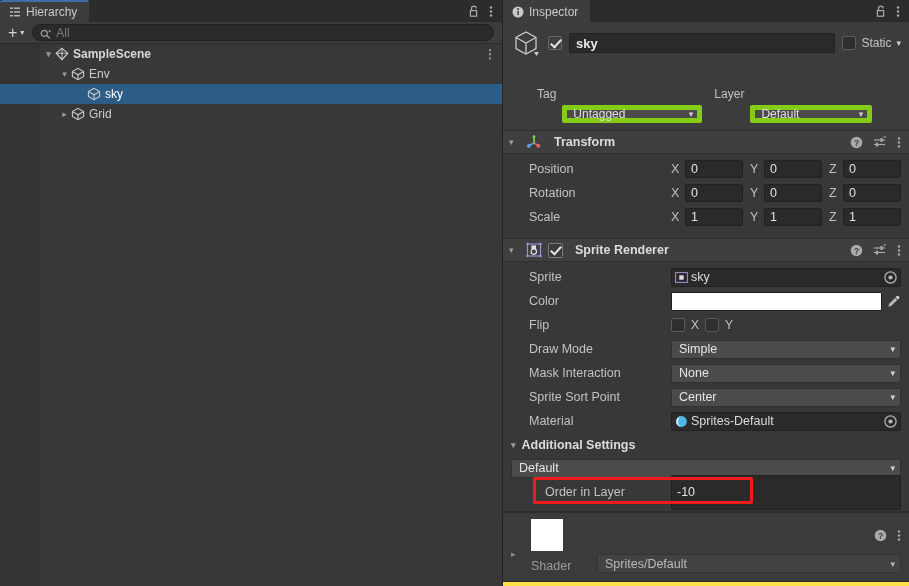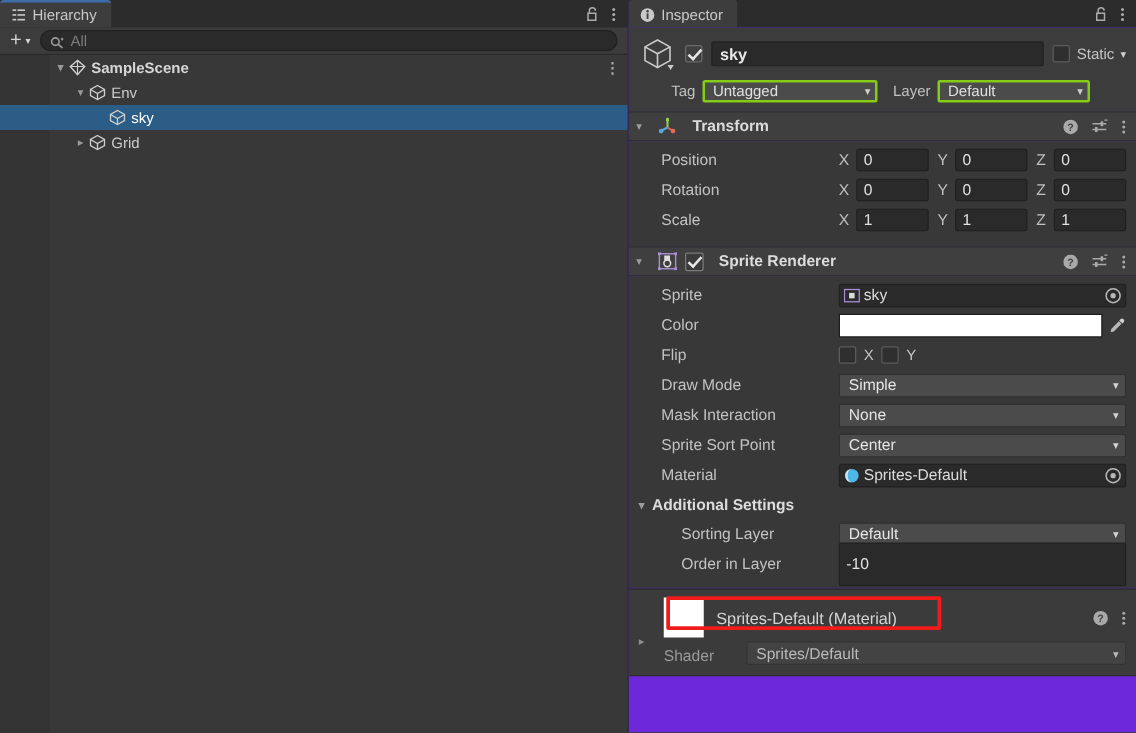--- a/index.html
+++ b/index.html
@@ -63,21 +63,21 @@
   .h-row.selected { background: #2c5d87; color: #ffffff; }
   .h-row.scene-row { font-weight: bold; color: #d7d7d7; }
   .h-row .twisty {
     width: 13px; text-align: center; flex: 0 0 13px;
     color: #9a9a9a; font-size: 9px; line-height: 1;
   }
   .h-row .lbl { margin-left: 4px; white-space: nowrap; }
   .h-row .kebab { margin-left: auto; color: #a8a8a8; }
 
   
-  #inspector { width: 406px; background: #6d28d9; }
+  #inspector { width: 406px; background: #fde047; }
   .insp-scroll { height: 564px; overflow: hidden; }
 
   .go-header { background: #3c3c3c; padding: 6px 8px 7px 8px; }
   .go-row1 { display: flex; align-items: center; gap: 7px; }
   .go-icon { width: 30px; height: 30px; position: relative; flex: 0 0 30px; }
   .chk {
     width: 14px; height: 14px; background: #3f3f3f;
     border: 1px solid #6a6a6a; border-radius: 2px; position: relative;
     flex: 0 0 14px;
   }
@@ -90,23 +90,23 @@
   .name-field {
     flex: 1; height: 20px; background: #2a2a2a; border: 1px solid #212121;
     border-radius: 2px; color: #e8e8e8; font-size: 13px; font-weight: bold;
     padding: 0 6px; display: flex; align-items: center;
   }
   .static-wrap { display: flex; align-items: center; gap: 5px; }
   .static-lbl { color: #c4c4c4; font-size: 12px; }
   .go-row2 { display: flex; align-items: center; gap: 6px; margin-top: 6px; padding-left: 26px;}
   .small-lbl { color: #c2c2c2; font-size: 12px; }
   .dd {
-    background: #4b4b4b; border: 2px solid #84cc16; border-radius: 2px;
+    background: #4b4b4b; border: 5px solid #84cc16; border-radius: 2px;
     height: 18px; display: flex; align-items: center; padding: 0 4px 0 6px;
-    color: #e0e0e0; font-size: 12px; position: relative;
+    color: #e0e0e0; font-size: 12px; position: relative; margin-top: 41px;
   }
   .dd .caret { margin-left: auto; padding-left: 8px; color: #cfcfcf; font-size: 9px;}
   .comp-header {
     height: 24px; background: #3f3f3f; display: flex; align-items: center;
     padding: 0 8px 0 6px; gap: 6px; border-top: 1px solid #303030;
     border-bottom: 1px solid #303030;
   }
   .comp-header .foldout { color: #9d9d9d; font-size: 9px; width: 11px; }
   .comp-title { font-weight: bold; color: #dcdcdc; font-size: 12.5px; margin-left: 6px; }
   .comp-actions { margin-left: auto; display: flex; align-items: center; gap: 10px; }
@@ -540,39 +540,37 @@
             </span>
           </span>
         </div>
 
         <div class="section-title">
           <span class="foldout">▾</span>
           <span>Additional Settings</span>
         </div>
 
         <div class="prop-row">
-          <span class="prop-label indent2">Sorting Layer</span>
           <span class="dd-wide">
             <span>Default</span>
             <span class="caret">▾</span>
           </span>
         </div>
 
         <div class="prop-row" style="margin-bottom:2px;">
           <span class="prop-label indent2">Order in Layer</span>
           <span class="order-field">-10</span>
         </div>
       </div>
 
       <div class="mat-bottom-line"></div>
       <div class="mat-block">
         <span class="mat-foldout">▸</span>
         <div class="mat-row1">
           <span class="mat-swatch" style="background: rgb(255, 255, 255);"></span>
-          <span class="mat-title">Sprites-Default (Material)</span>
           <span class="mat-actions">
             <span class="icon">
               <svg width="13" height="13" viewBox="0 0 13 13">
                 <circle cx="6.5" cy="6.5" r="5.8" fill="#a9a9a9"></circle>
                 <text x="6.5" y="9.7" font-size="8.5" font-family="Liberation Sans" font-weight="bold" fill="#3f3f3f" text-anchor="middle">?</text>
               </svg>
             </span>
             <span class="icon">
               <svg width="4" height="13" viewBox="0 0 4 13">
                 <circle cx="2" cy="2.5" r="1.2" fill="#aaa"></circle>

